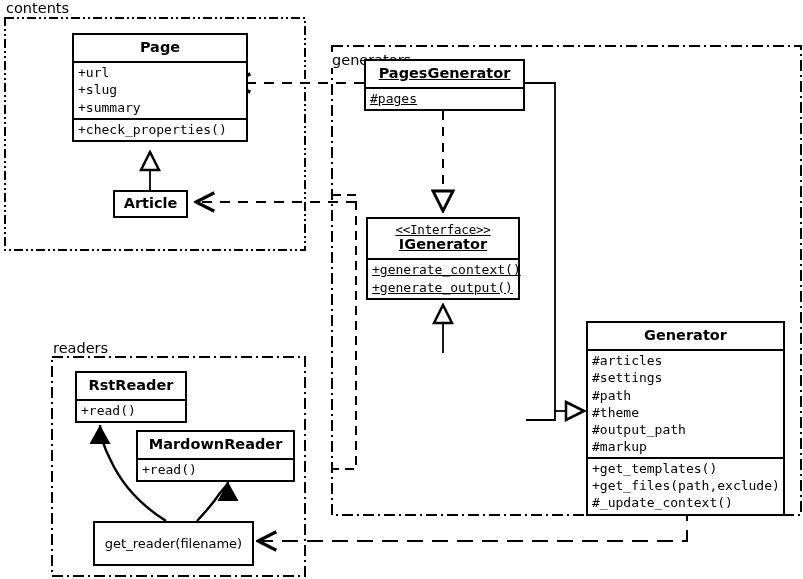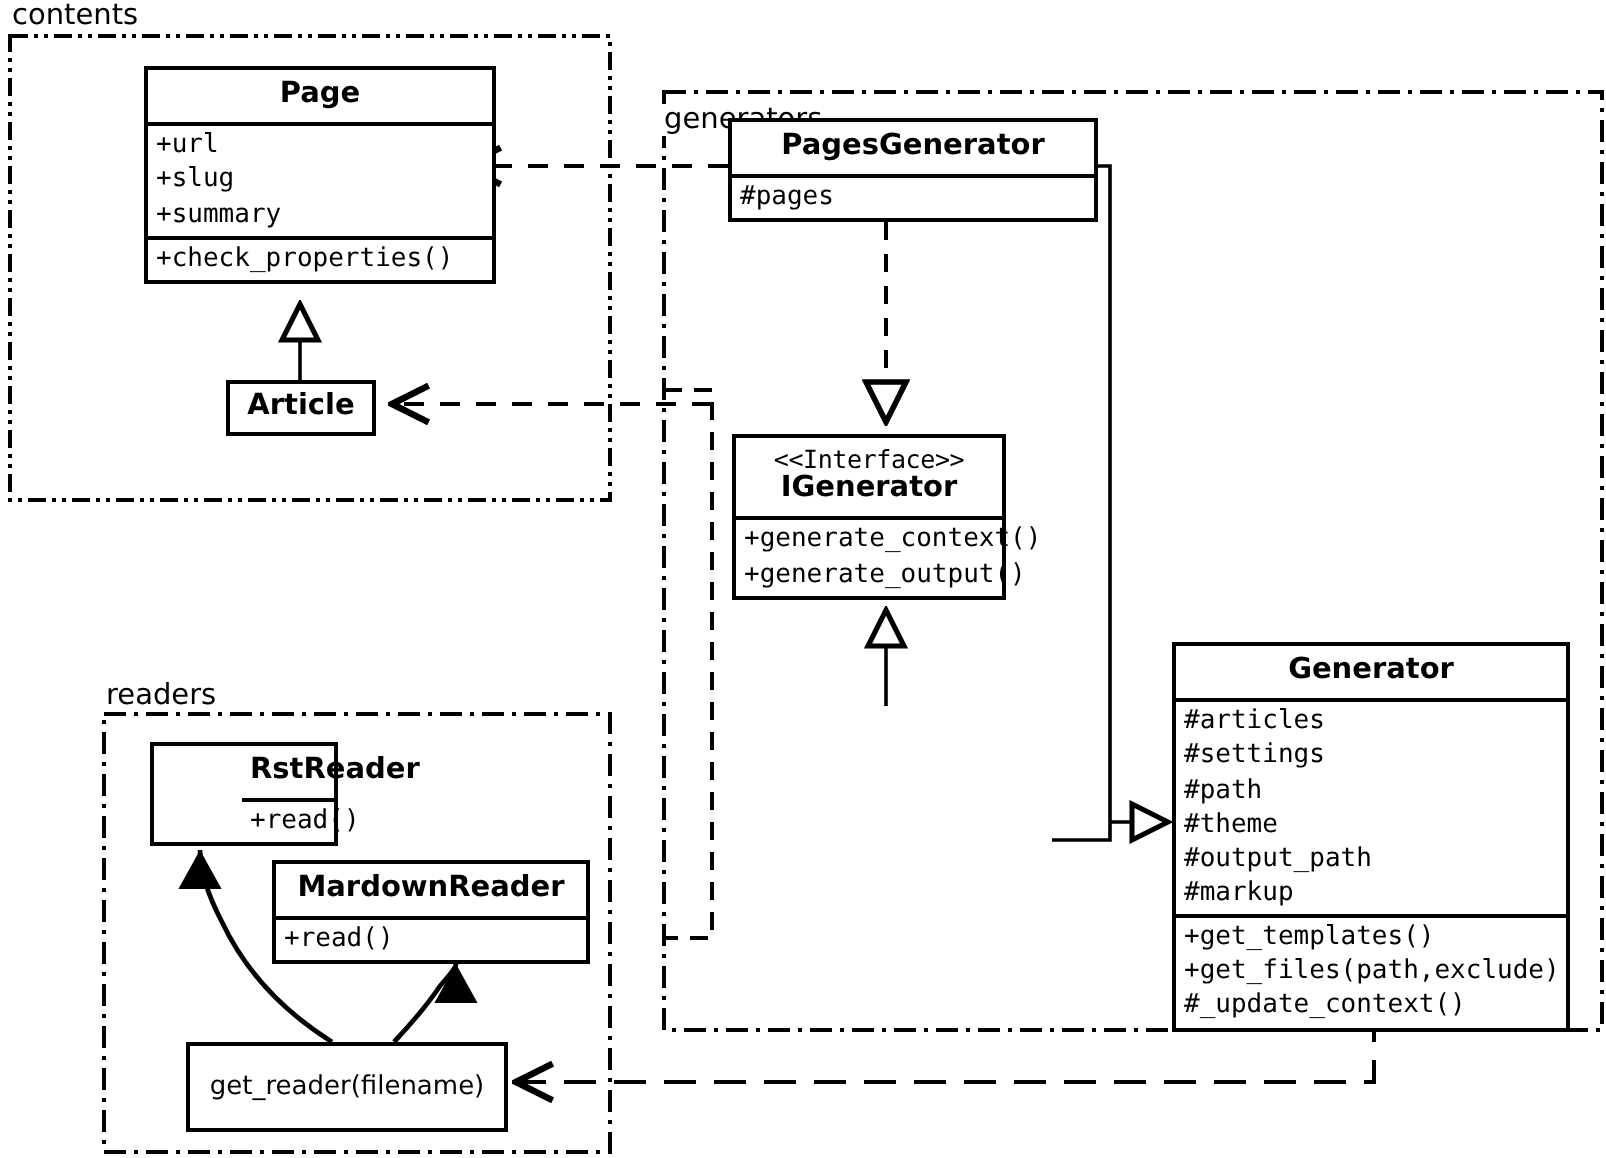--- a/index.html
+++ b/index.html
@@ -150,28 +150,28 @@
     </div>
     <div class="uml-compartment">
       <div class="uml-item">+check_properties()</div>
     </div>
   </div>
 
   <div class="uml-box" style="left:113px; top:190px; width:75px;">
     <div class="uml-title" style="padding:4px 4px 5px 4px;">Article</div>
   </div>
 
-  <div class="uml-box" style="left:364px; top:59px; width:185px;">
+  <div class="uml-box" style="left:364px; top:59px; width:161px;text-decoration:underline;">
     <div class="uml-title">PagesGenerator</div>
     <div class="uml-compartment">
       <div class="uml-item">#pages</div>
     </div>
   </div>
 
-  <div class="uml-box" style="left:366px; top:217px; width:137px;">
+  <div class="uml-box" style="left:366px; top:217px; width:154px;text-decoration:underline;">
     <div class="uml-title" style="padding:4px 4px 6px 4px;">
       <span class="uml-stereo">&lt;&lt;Interface&gt;&gt;</span>
       <span>IGenerator</span>
     </div>
     <div class="uml-compartment">
       <div class="uml-item">+generate_context()</div>
       <div class="uml-item">+generate_output()</div>
     </div>
   </div>
 
@@ -186,21 +186,21 @@
       <div class="uml-item">#output_path</div>
       <div class="uml-item">#markup</div>
     </div>
     <div class="uml-compartment">
       <div class="uml-item">+get_templates()</div>
       <div class="uml-item">+get_files(path,exclude)</div>
       <div class="uml-item">#_update_context()</div>
     </div>
   </div>
 
-  <div class="uml-box" style="left:75px; top:371px; width:94px;padding-left:44px;">
+  <div class="uml-box" style="left:75px; top:371px; width:112px;">
     <div class="uml-title">RstReader</div>
     <div class="uml-compartment">
       <div class="uml-item">+read()</div>
     </div>
   </div>
 
   <div class="uml-box" style="left:136px; top:430px; width:159px;">
     <div class="uml-title">MardownReader</div>
     <div class="uml-compartment">
       <div class="uml-item">+read()</div>

